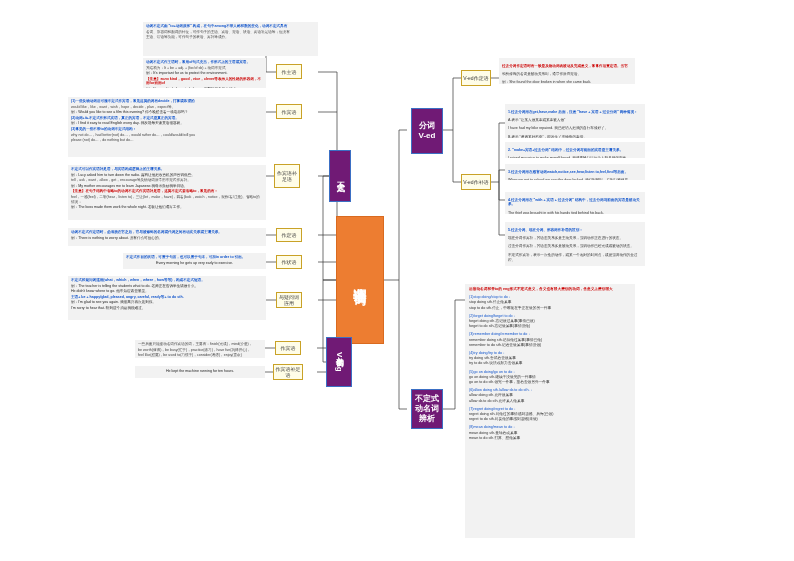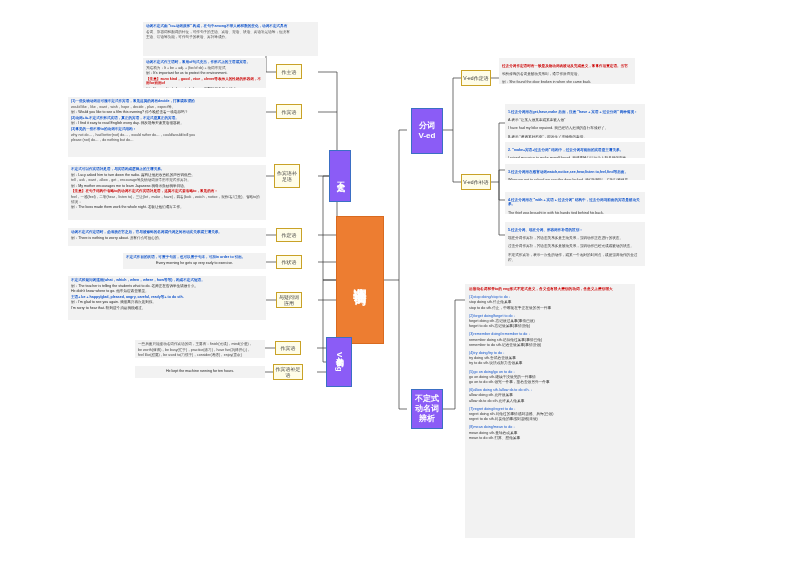--- a/index.html
+++ b/index.html
@@ -15,21 +15,21 @@
   
   .center-node{
     position:absolute;background:#ED7D31;border:1px solid #d96a1f;
     color:#ffffff;font-weight:bold;font-size:13px;line-height:15px;
     display:flex;align-items:center;justify-content:center;text-align:center;
     letter-spacing:1px;writing-mode:vertical-rl;text-orientation:upright;
     box-sizing:border-box;
   }
   
   .blue-node{
-    position:absolute;background:#8b5cf6;border:1px solid #3b6fc4;
+    position:absolute;background:#701a75;border:1px solid #3b6fc4;
     color:#ffffff;font-weight:bold;font-size:8px;line-height:10px;
     display:flex;align-items:center;justify-content:center;text-align:center;
     box-sizing:border-box;padding:2px;
   }
   .blue-node.vert{writing-mode:vertical-rl;text-orientation:upright;letter-spacing:1px;}
   .blue-node span{display:block;}
 
   
   .ylabel{
     position:absolute;background:#FFFDE7;border:1px solid #C9A227;

